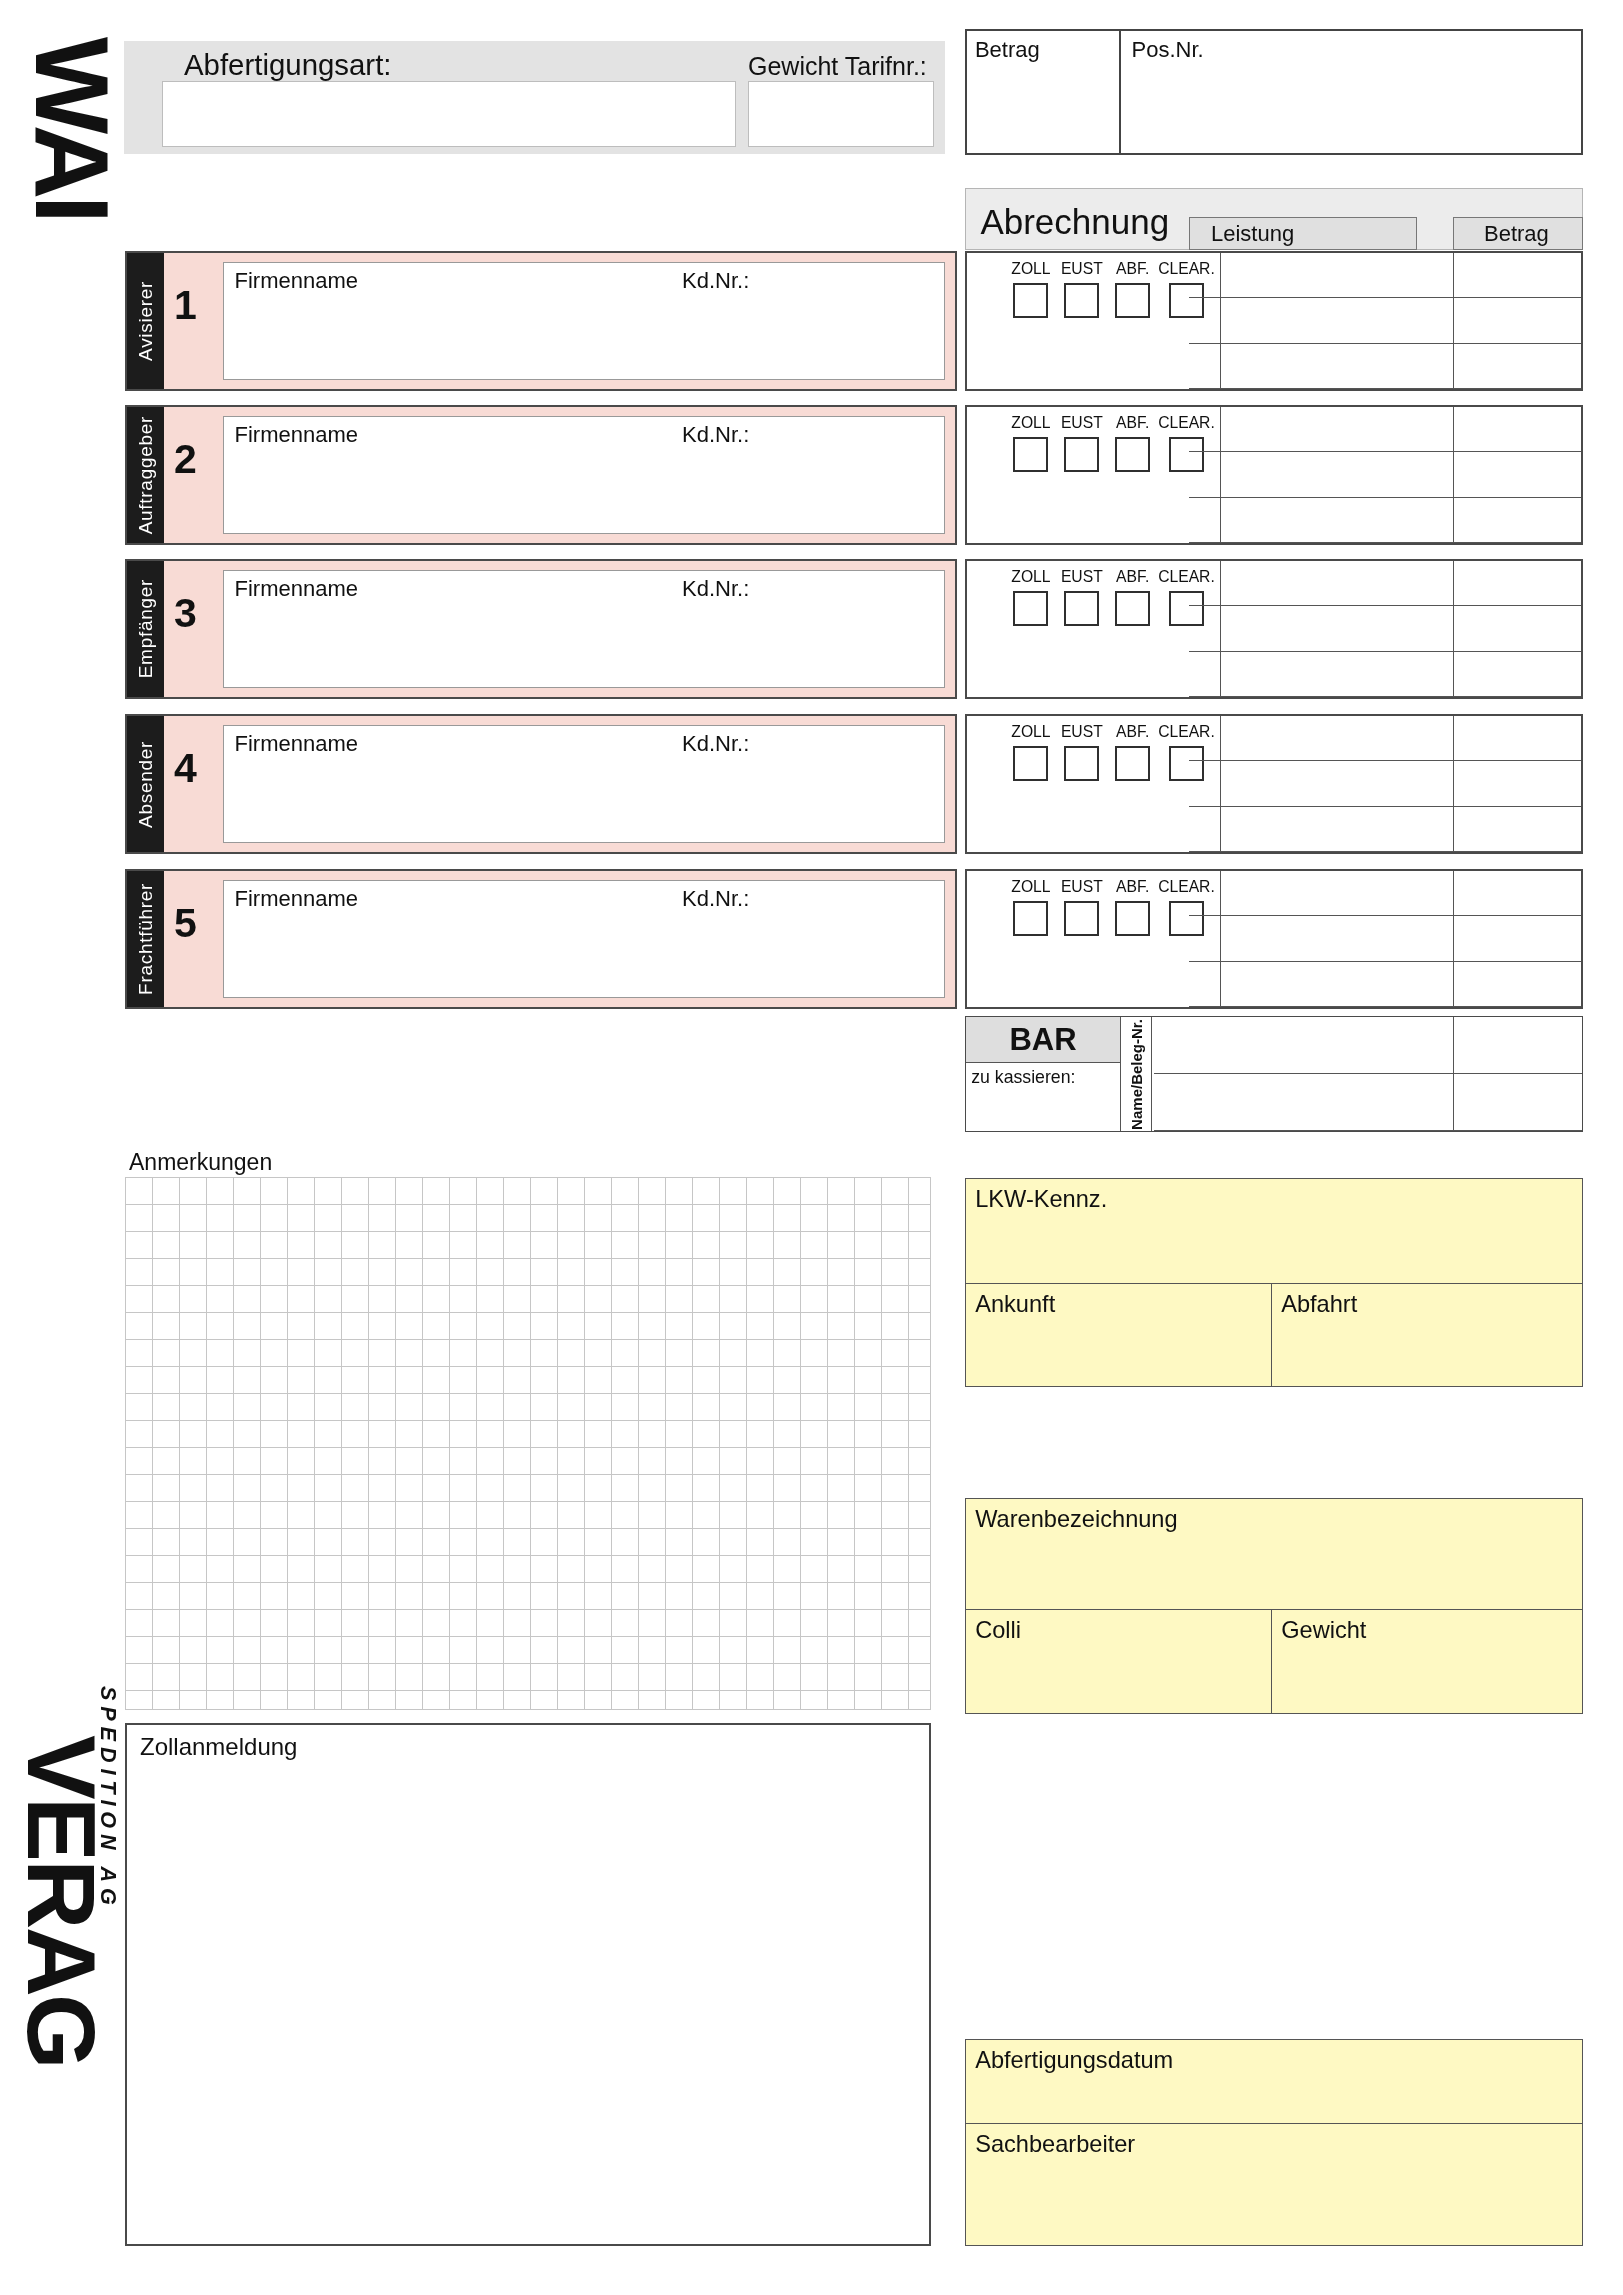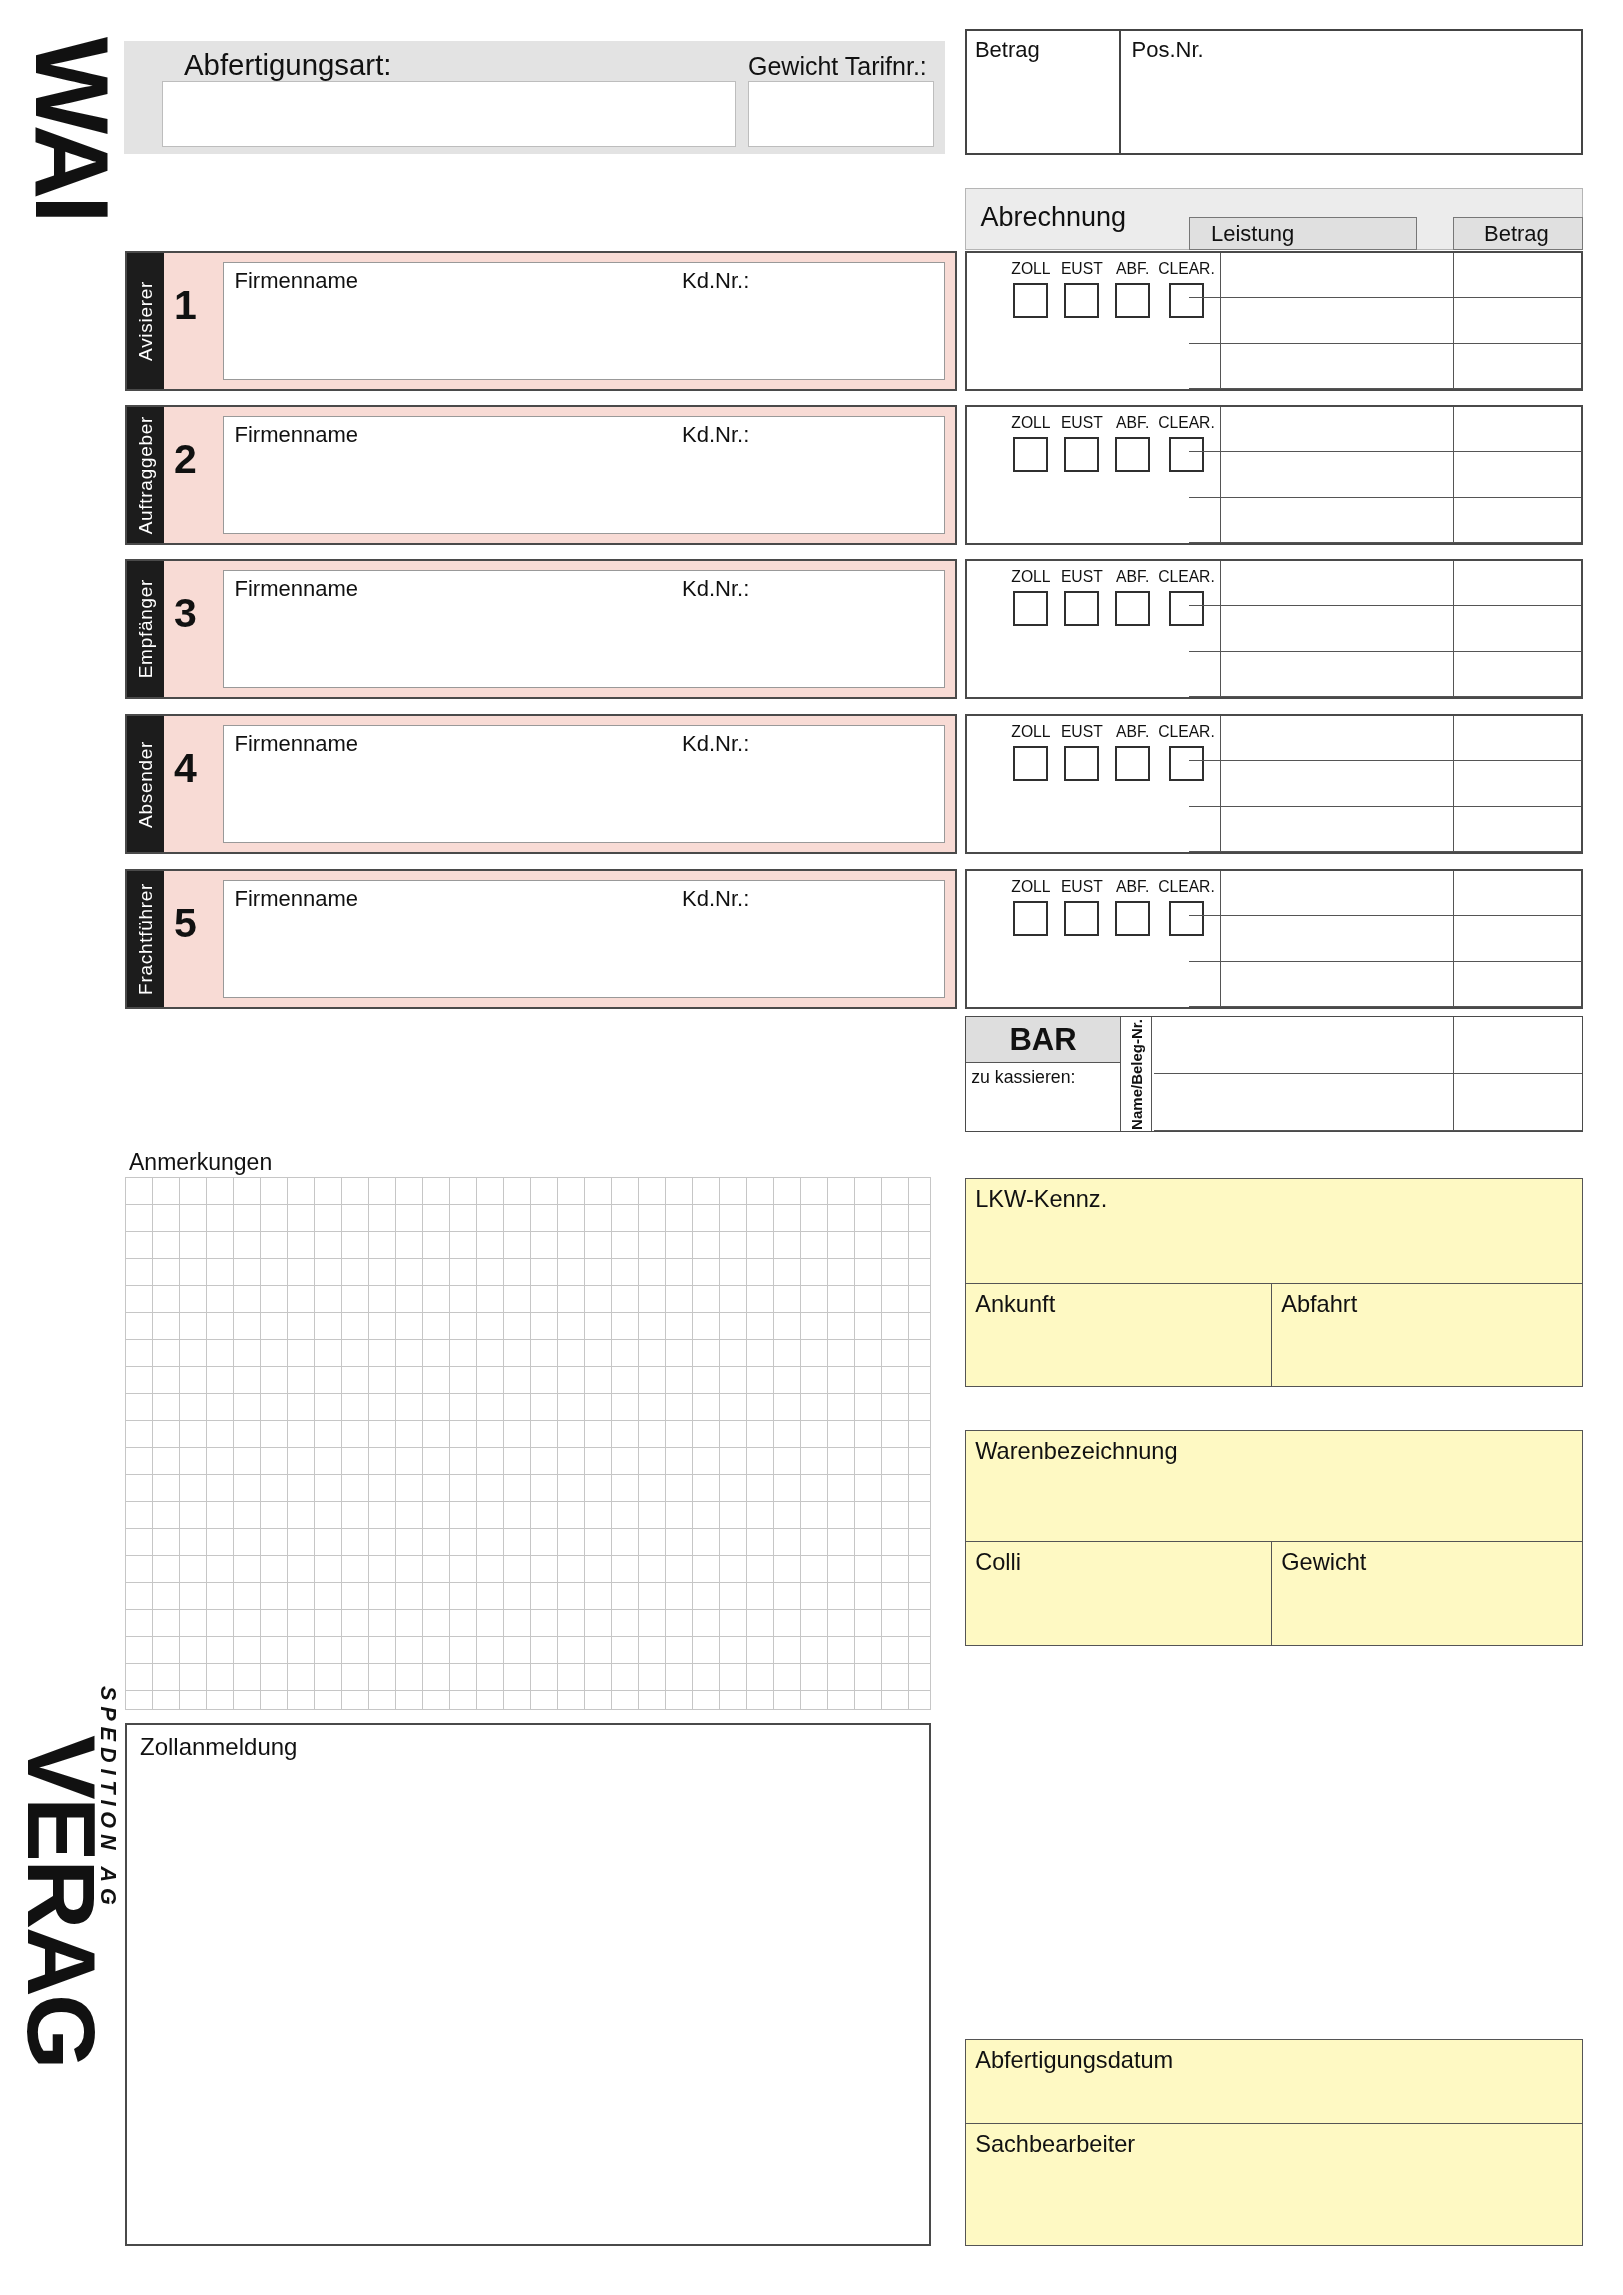--- a/index.html
+++ b/index.html
@@ -24,21 +24,21 @@
   .lbl-anzahl { position:absolute; left:624px; top:10.5px; font-size:25px; }
   .inp-anzahl { position:absolute; left:624px; top:40px; width:186px; height:66px; background:#fff; border:1.3px solid #bdbdbd; }
 
   
   .filiale-box { left:965px; top:29.4px; width:618px; height:126px; border:2px solid #444; display:flex; background:#fff; }
   .filiale-cell { width:154px; border-right:2px solid #444; padding:5.2px 7.9px; font-size:22px; }
   .posnr-cell { flex:1; padding:5.2px 10.5px; font-size:22px; }
 
   
   .abr-hdr { left:965px; top:188px; width:618px; height:62px; background:#ececec; border:1.3px solid #b5b5b5; }
-  .abr-title { position:absolute; left:14.4px; top:13px; font-size:27px; }
+  .abr-title { position:absolute; left:14.4px; top:13px; font-size:35px; }
   .abr-col { position:absolute; bottom:-1.3px; height:33px; background:#e0e0e0; border:1.3px solid #777; font-size:22px; display:flex; align-items:center; }
   .abr-col.leistung { left:223px; width:228px; padding-left:21px; }
   .abr-col.betrag   { left:487px; width:130px; padding-left:30px; }
 
   
   .party-row { position:absolute; left:125px; width:1459px; height:140px; }
   .left-block { position:absolute; left:0; top:0; width:832px; height:140px; border:2px solid #4a4a4a; background:#f8dbd5; }
   .role-bar { position:absolute; left:0; top:0; width:37px; height:100%; background:#1c1c1c; color:#fff; display:flex; align-items:center; justify-content:center; }
   .role-bar span { font-size:19px; letter-spacing:0.7px; white-space:nowrap; }
   .row-num { position:absolute; left:47px; top:29px; font-size:41px; font-weight:bold; }
@@ -75,21 +75,21 @@
   
   .panel { border:1.3px solid #555; background:#fef9c3; }
   .lkw-box { left:965px; top:1178px; width:618px; height:209px; }
   .top-row { position:absolute; left:0; top:0; right:0; border-bottom:1.3px solid #555; font-size:23.6px; padding:6.5px 9.2px; }
   .lkw-box .top-row { height:105px; }
   .split-row { position:absolute; left:0; right:0; bottom:0; display:flex; }
   .lkw-box .split-row { top:105px; }
   .cell-l { width:306px; border-right:1.3px solid #555; font-size:23.6px; padding:6.5px 9.2px; }
   .cell-r { flex:1; font-size:23.6px; padding:6.5px 9.2px; }
 
-  .waren-box { left:965px; top:1430px; width:618px; height:216px; }
+  .waren-box { left:965px; top:1498px; width:618px; height:216px; }
   .waren-box .top-row { height:111px; }
   .waren-box .split-row { top:111px;justify-content:flex-end; }
 
   .zoll-box { left:125px; top:1723px; width:806px; height:523px; border:2px solid #4a4a4a; background:#fff; font-size:24px; padding:7.9px 13px; }
 
   .dates-box { left:965px; top:2039px; width:618px; height:207px; }
   .dates-box .top-row { height:84px; }
   .dates-box .bottom-row { position:absolute; left:0; right:0; top:84px; bottom:0; font-size:23.6px; padding:6.5px 9.2px; }
 </style>
 </head>

